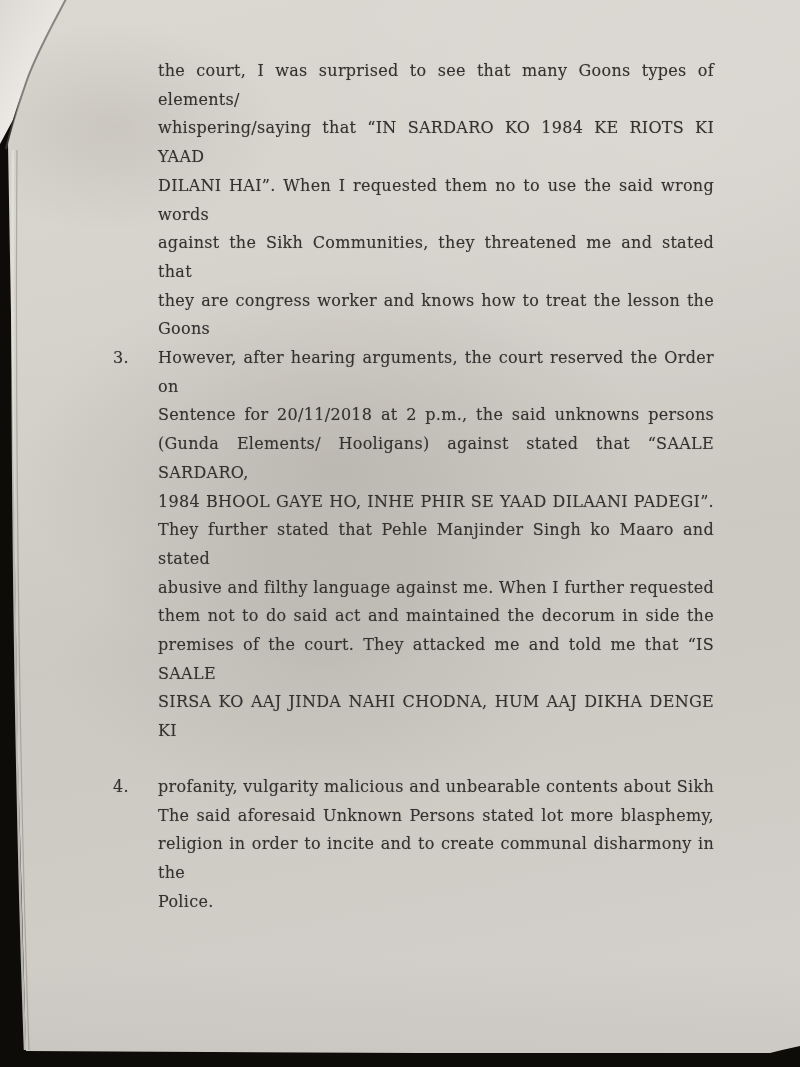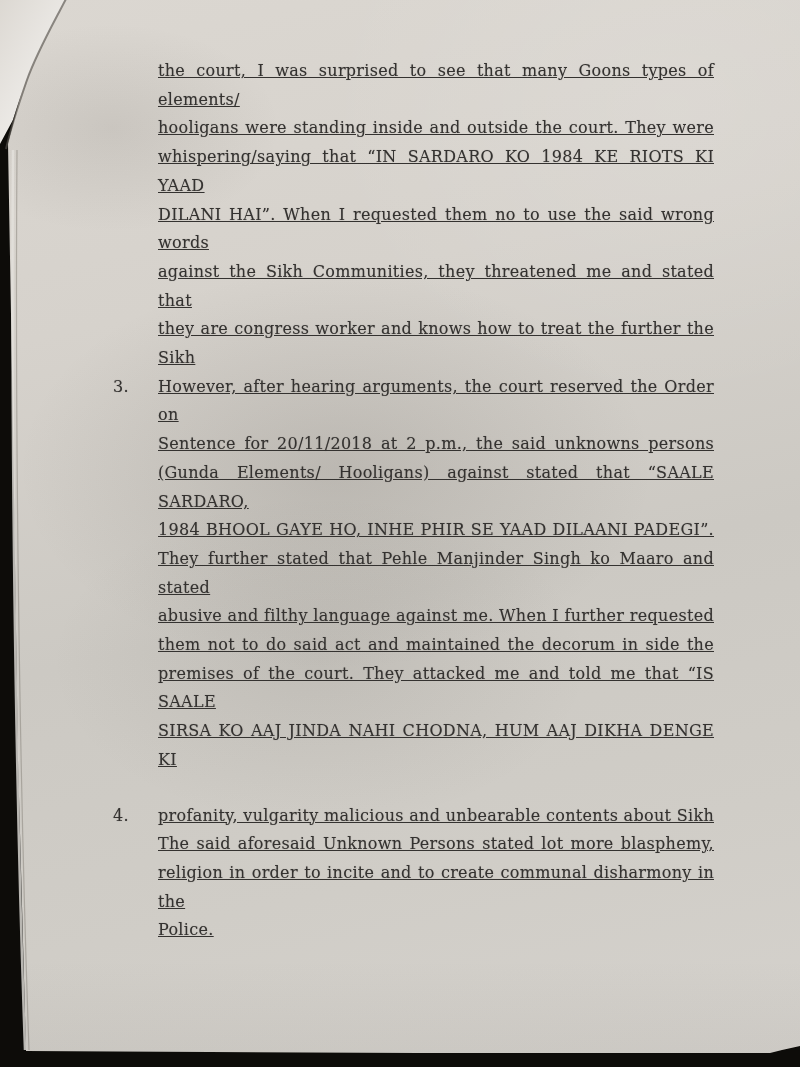--- a/index.html
+++ b/index.html
@@ -60,21 +60,21 @@
     text-shadow: 0 0 1px rgba(52,50,46,0.35);
   }
 
   .para { position: relative; margin-left: 158px; width: 556px; }
   .para:nth-of-type(2) { margin-top: 0px; }
   .para:nth-of-type(3) { margin-top: 27px; }
   .para:nth-of-type(4) { margin-top: 46px; }
 
   .num { position: absolute; left: -45px; top: 0; }
 
-  .line { text-align: justify; text-align-last: justify; white-space: normal; text-decoration: underline; }
+  .line { text-align: justify; text-align-last: justify; white-space: normal; }
   .line.last { text-align-last: left; }
 </style>
 </head>
 <body>
 
 <div class="photo">
 
   <div class="paper-main"></div>
 
   <div class="folded-corner"></div>
@@ -83,25 +83,24 @@
 
     <path d="M 67,-3 C 51,28 37,52 27,80 C 19,103 11,127 6,149" fill="none" stroke="#56524b" stroke-width="2" opacity="0.65"></path>
 
     <path d="M 13,150 C 11,420 15,770 25,1050" fill="none" stroke="#e4e1dc" stroke-width="2.5" opacity="0.8"></path>
     <path d="M 17,150 C 15,420 19,770 29,1050" fill="none" stroke="#7d786f" stroke-width="1.2" opacity="0.45"></path>
   </svg>
 
   <div class="doc">
       <div class="para">
         <div class="line">the court, I was surprised to see that many Goons types of elements/</div>
-        <div class="line">hooligans were standing inside and outside the court. They were</div>
         <div class="line">whispering/saying that “IN SARDARO KO 1984 KE RIOTS KI YAAD</div>
         <div class="line">DILANI HAI”. When I requested them no to use the said wrong words</div>
         <div class="line">against the Sikh Communities, they threatened me and stated that</div>
-        <div class="line">they are congress worker and knows how to treat the further the Sikh</div>
+        <div class="line">they are congress worker and knows how to treat the lesson the Goons</div>
       </div>
       <div class="para">
         <span class="num">3.</span>
         <div class="line">However, after hearing arguments, the court reserved the Order on</div>
         <div class="line">Sentence for 20/11/2018 at 2 p.m., the said unknowns persons</div>
         <div class="line">(Gunda Elements/ Hooligans) against stated that “SAALE SARDARO,</div>
         <div class="line">1984 BHOOL GAYE HO, INHE PHIR SE YAAD DILAANI PADEGI”.</div>
         <div class="line">They further stated that Pehle Manjinder Singh ko Maaro and stated</div>
         <div class="line">abusive and filthy language against me. When I further requested</div>
         <div class="line">them not to do said act and maintained the decorum in side the</div>

